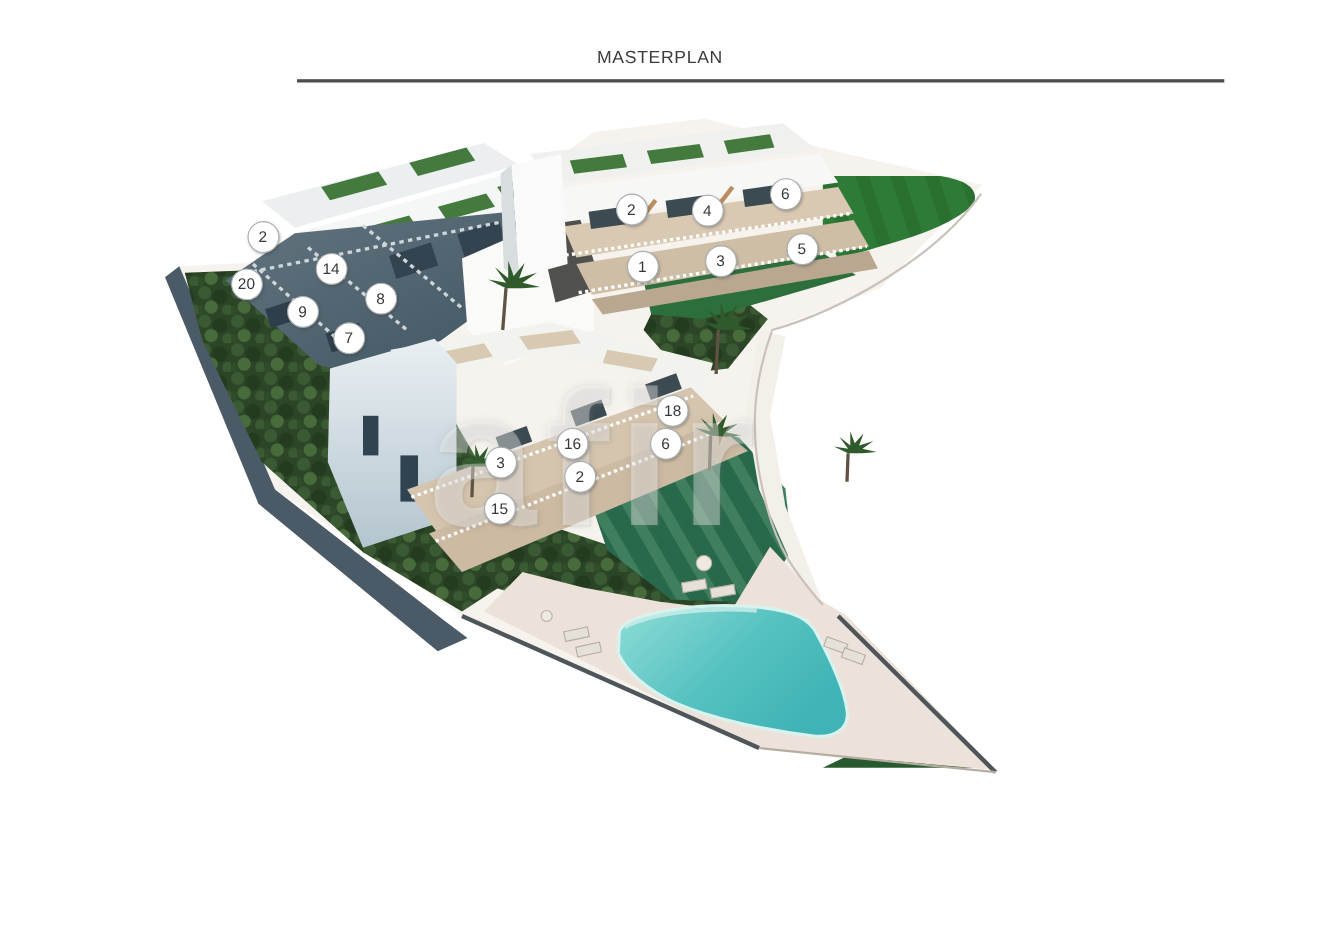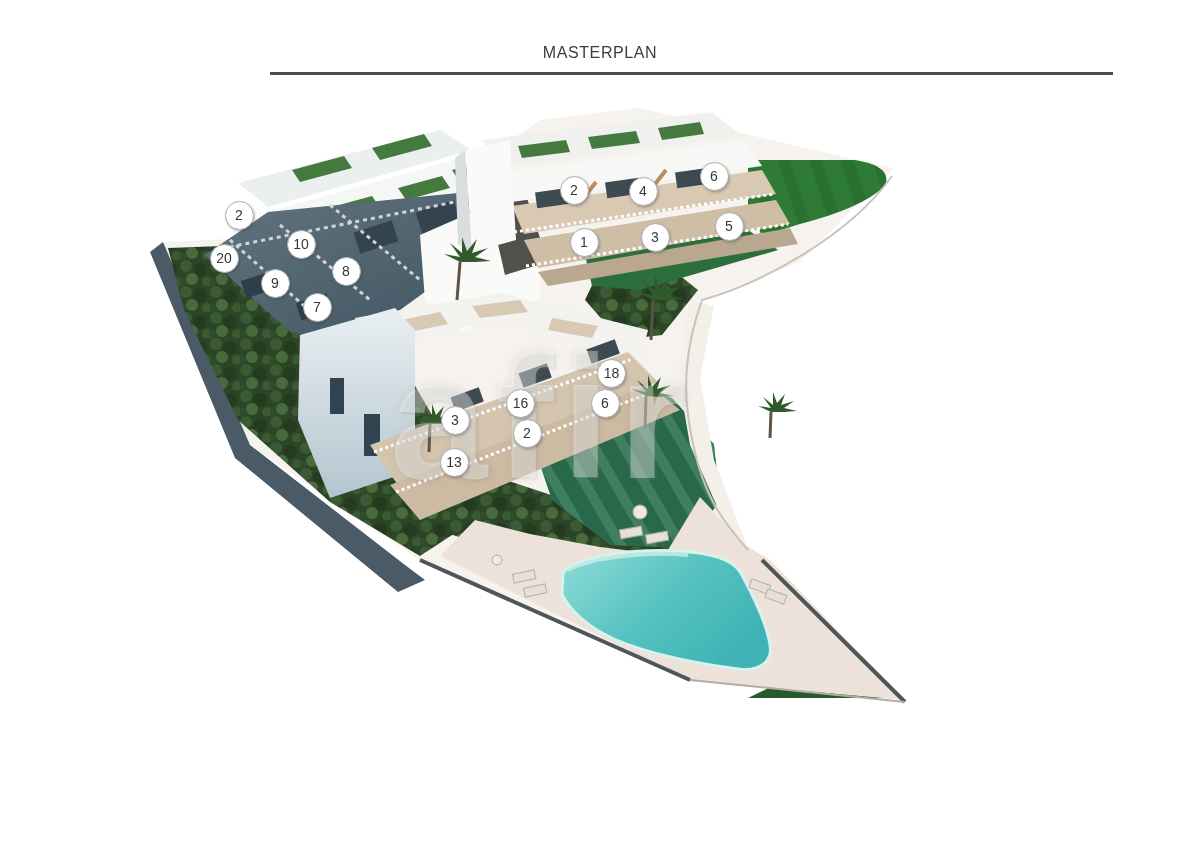--- a/index.html
+++ b/index.html
@@ -241,23 +241,23 @@
 
   <div class="unit" style="left:569.5px;top:227.5px">1</div>
   <div class="unit" style="left:559.5px;top:175.5px">2</div>
   <div class="unit" style="left:640.5px;top:222.5px">3</div>
   <div class="unit" style="left:628.5px;top:176.5px">4</div>
   <div class="unit" style="left:714.5px;top:211.5px">5</div>
   <div class="unit" style="left:699.5px;top:161.5px">6</div>
   <div class="unit" style="left:302.5px;top:292.5px">7</div>
   <div class="unit" style="left:331.5px;top:256.5px">8</div>
   <div class="unit" style="left:260.5px;top:268.5px">9</div>
-  <div class="unit" style="left:286.5px;top:229.5px">10</div>
+  <div class="unit" style="left:286.5px;top:229.5px">14</div>
   <div class="unit" style="left:209.5px;top:243.5px">20</div>
   <div class="unit" style="left:224.5px;top:200.5px">2</div>
-  <div class="unit" style="left:439.5px;top:447.5px">13</div>
+  <div class="unit" style="left:439.5px;top:447.5px">15</div>
   <div class="unit" style="left:440.5px;top:405.5px">3</div>
   <div class="unit" style="left:512.5px;top:418.5px">2</div>
   <div class="unit" style="left:506px;top:388.5px">16</div>
   <div class="unit" style="left:590.5px;top:388.5px">6</div>
   <div class="unit" style="left:597px;top:358.5px">18</div>
 
 </div>
 
 </body></html>

